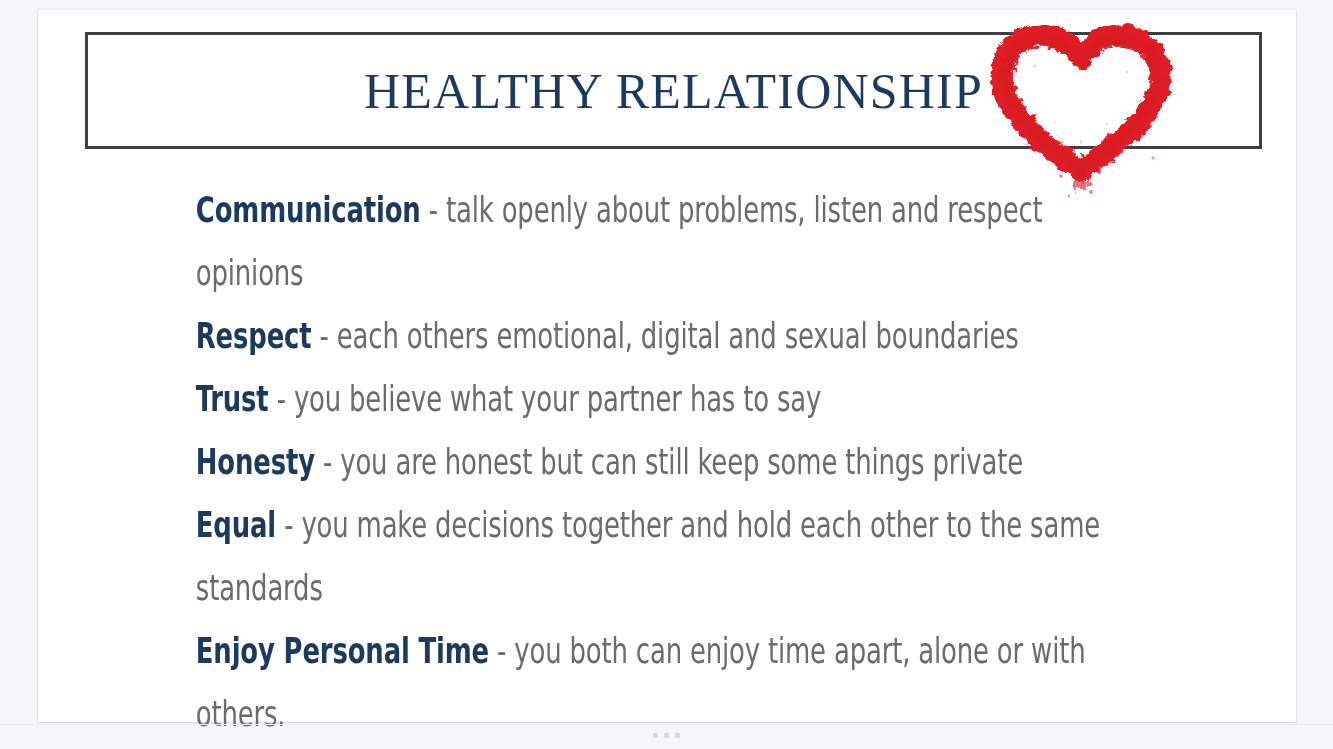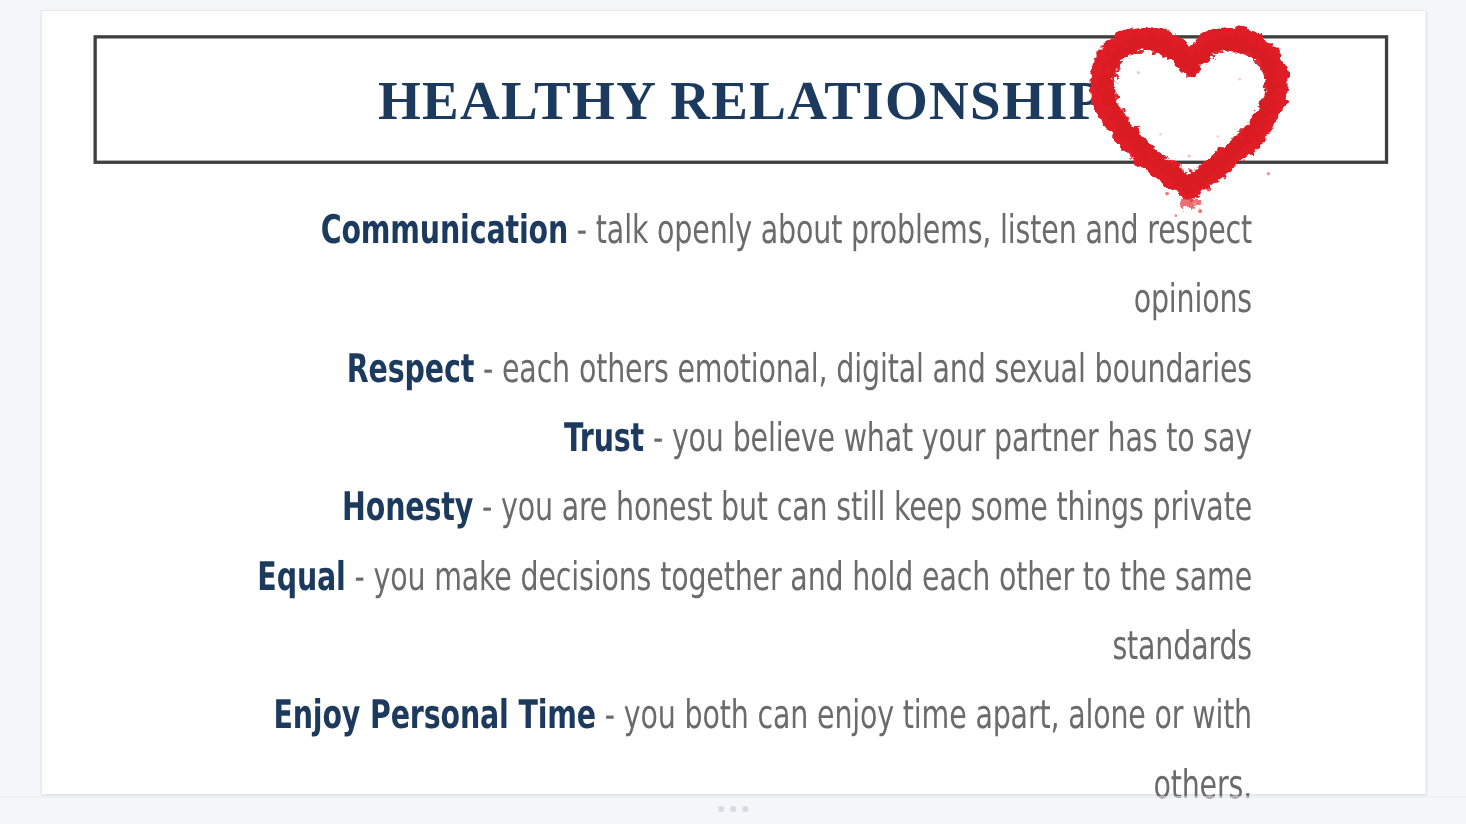--- a/index.html
+++ b/index.html
@@ -52,21 +52,20 @@
     display: flex;
     align-items: center;
     justify-content: center;
     font-family: "Liberation Serif", "DejaVu Serif", serif;
     font-size: 50px;
     line-height: 1;
     letter-spacing: 1.2px;
     color: #1c3a5e;
     white-space: nowrap;
     user-select: none;
-    font-weight: bold;
   }
 
   
   #heart-wrap {
     position: absolute;
     left: 957px;
     top: 16px;
     width: 172px;
     height: 152px;
     pointer-events: none;
@@ -77,21 +76,21 @@
     height: 152px;
     overflow: visible;
   }
 
   
   #body-list {
     position: absolute;
     left: 40px;
     top: 168px;
     width: 1178px;
-    text-align: right;
+    text-align: left;
   }
 
   .line {
     font-family: "DejaVu Sans Condensed", "Liberation Sans Narrow", "Liberation Sans", sans-serif;
     font-size: 36px;
     line-height: 63px;
     color: #6b6b6b;
     letter-spacing: -0.2px;
     white-space: normal;
     transform: scaleX(0.80);

